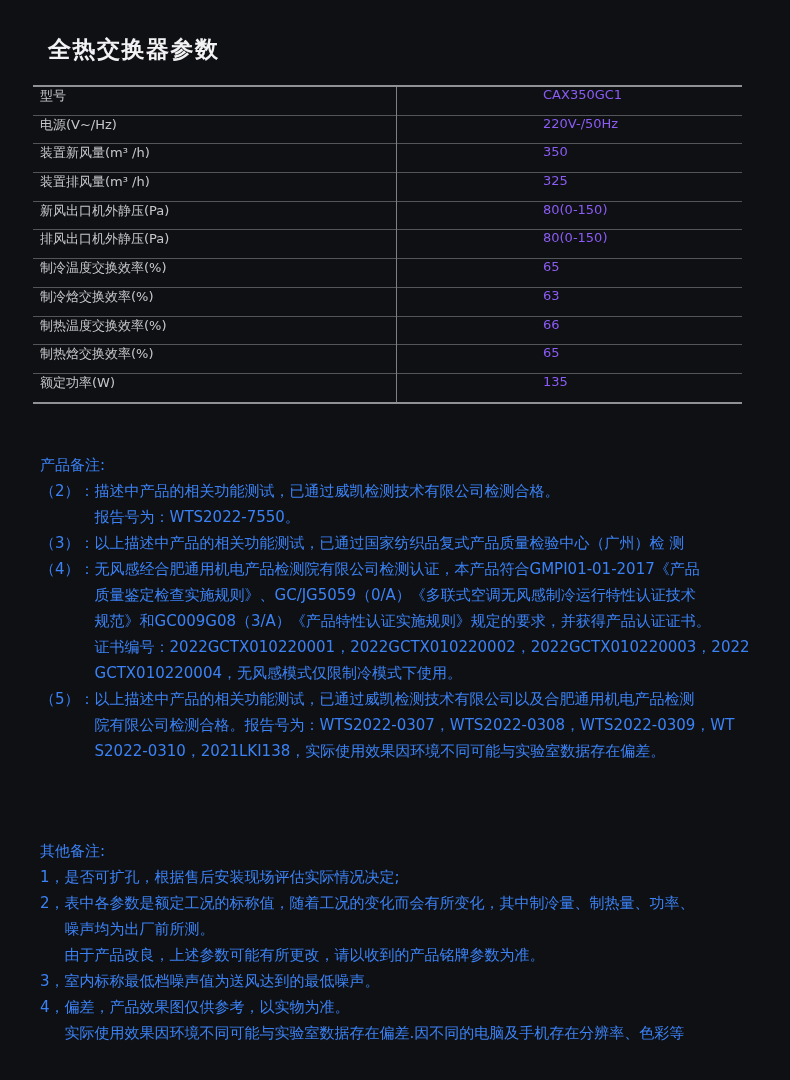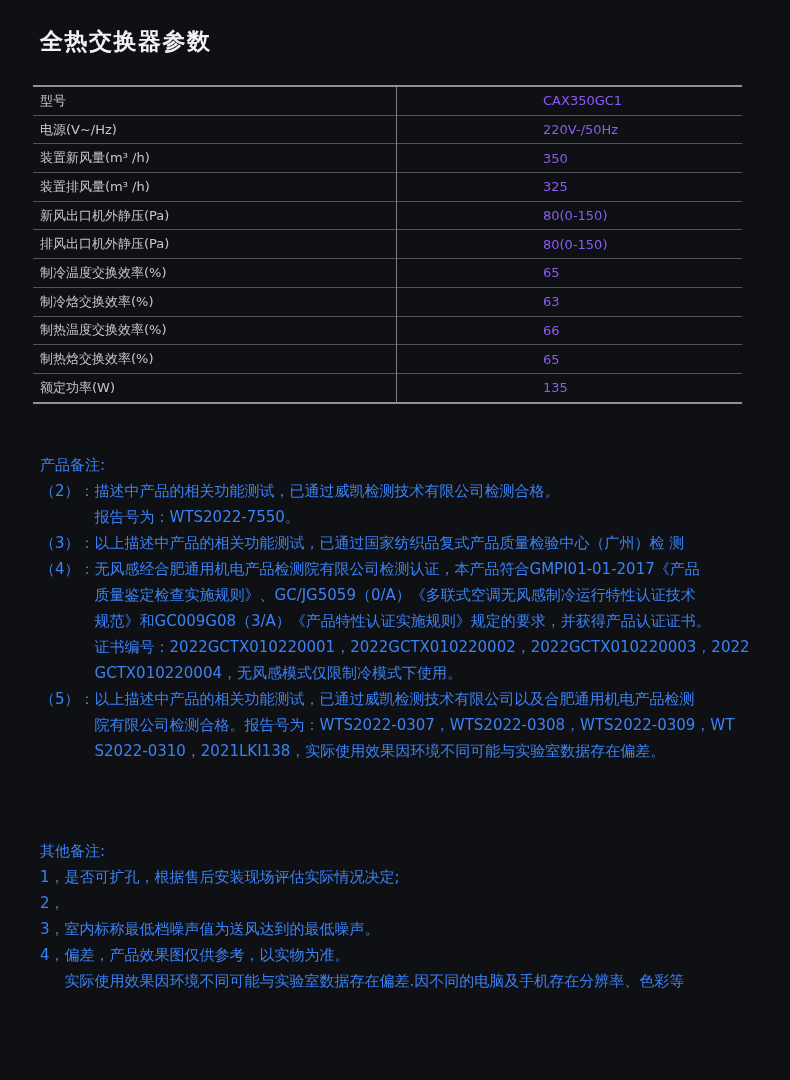--- a/index.html
+++ b/index.html
@@ -2,33 +2,33 @@
 <html><head>
 <meta charset="utf-8">
 <style>
   html,body{margin:0;padding:0;}
   body{
     width:790px;height:1080px;position:relative;overflow:hidden;
     background:#0f1013;color:#e9eaec;
     font-family:"DejaVu Sans","Liberation Sans",sans-serif;
   }
   .title{
-    position:absolute;left:40px;top:26px;margin:0;
+    position:absolute;left:40px;top:26px;margin:8px;
     font-size:23px;font-weight:700;letter-spacing:1.5px;color:#f2f2f4;
   }
   
   .spec-table{
     position:absolute;left:33px;top:85px;width:709px;
     border-top:2px solid #909195;border-bottom:2px solid #909195;
   }
   .spec-table::after{
     content:"";position:absolute;top:0;bottom:0;left:363px;width:1px;background:#7e7f83;
   }
   .spec-row{
-    display:flex;align-items:center;height:27.7px;
+    display:flex;align-items:flex-start;height:27.7px;
     border-bottom:1px solid #54555a;
   }
   .spec-row:last-child{border-bottom:none;}
   .spec-label{
     width:363px;box-sizing:border-box;padding-left:7px;flex:none;
     font-size:13px;color:#c7c8cb;white-space:nowrap;
   }
   .spec-value{
     padding-left:147px;font-size:13px;color:#8b5cf6;white-space:nowrap;
   }
@@ -143,20 +143,25 @@
 
     <div class="note">
       <div class="note-num">1，</div>
       <div class="note-lines">
         <div class="note-line">是否可扩孔，根据售后安装现场评估实际情况决定;</div>
       </div>
     </div>
 
     <div class="note">
       <div class="note-num">2，</div>
+      <div class="note-lines">
+        <div class="note-line">表中各参数是额定工况的标称值，随着工况的变化而会有所变化，其中制冷量、制热量、功率、</div>
+        <div class="note-line">噪声均为出厂前所测。</div>
+        <div class="note-line">由于产品改良，上述参数可能有所更改，请以收到的产品铭牌参数为准。</div>
+      </div>
     </div>
 
     <div class="note">
       <div class="note-num">3，</div>
       <div class="note-lines">
         <div class="note-line">室内标称最低档噪声值为送风达到的最低噪声。</div>
       </div>
     </div>
 
     <div class="note">

